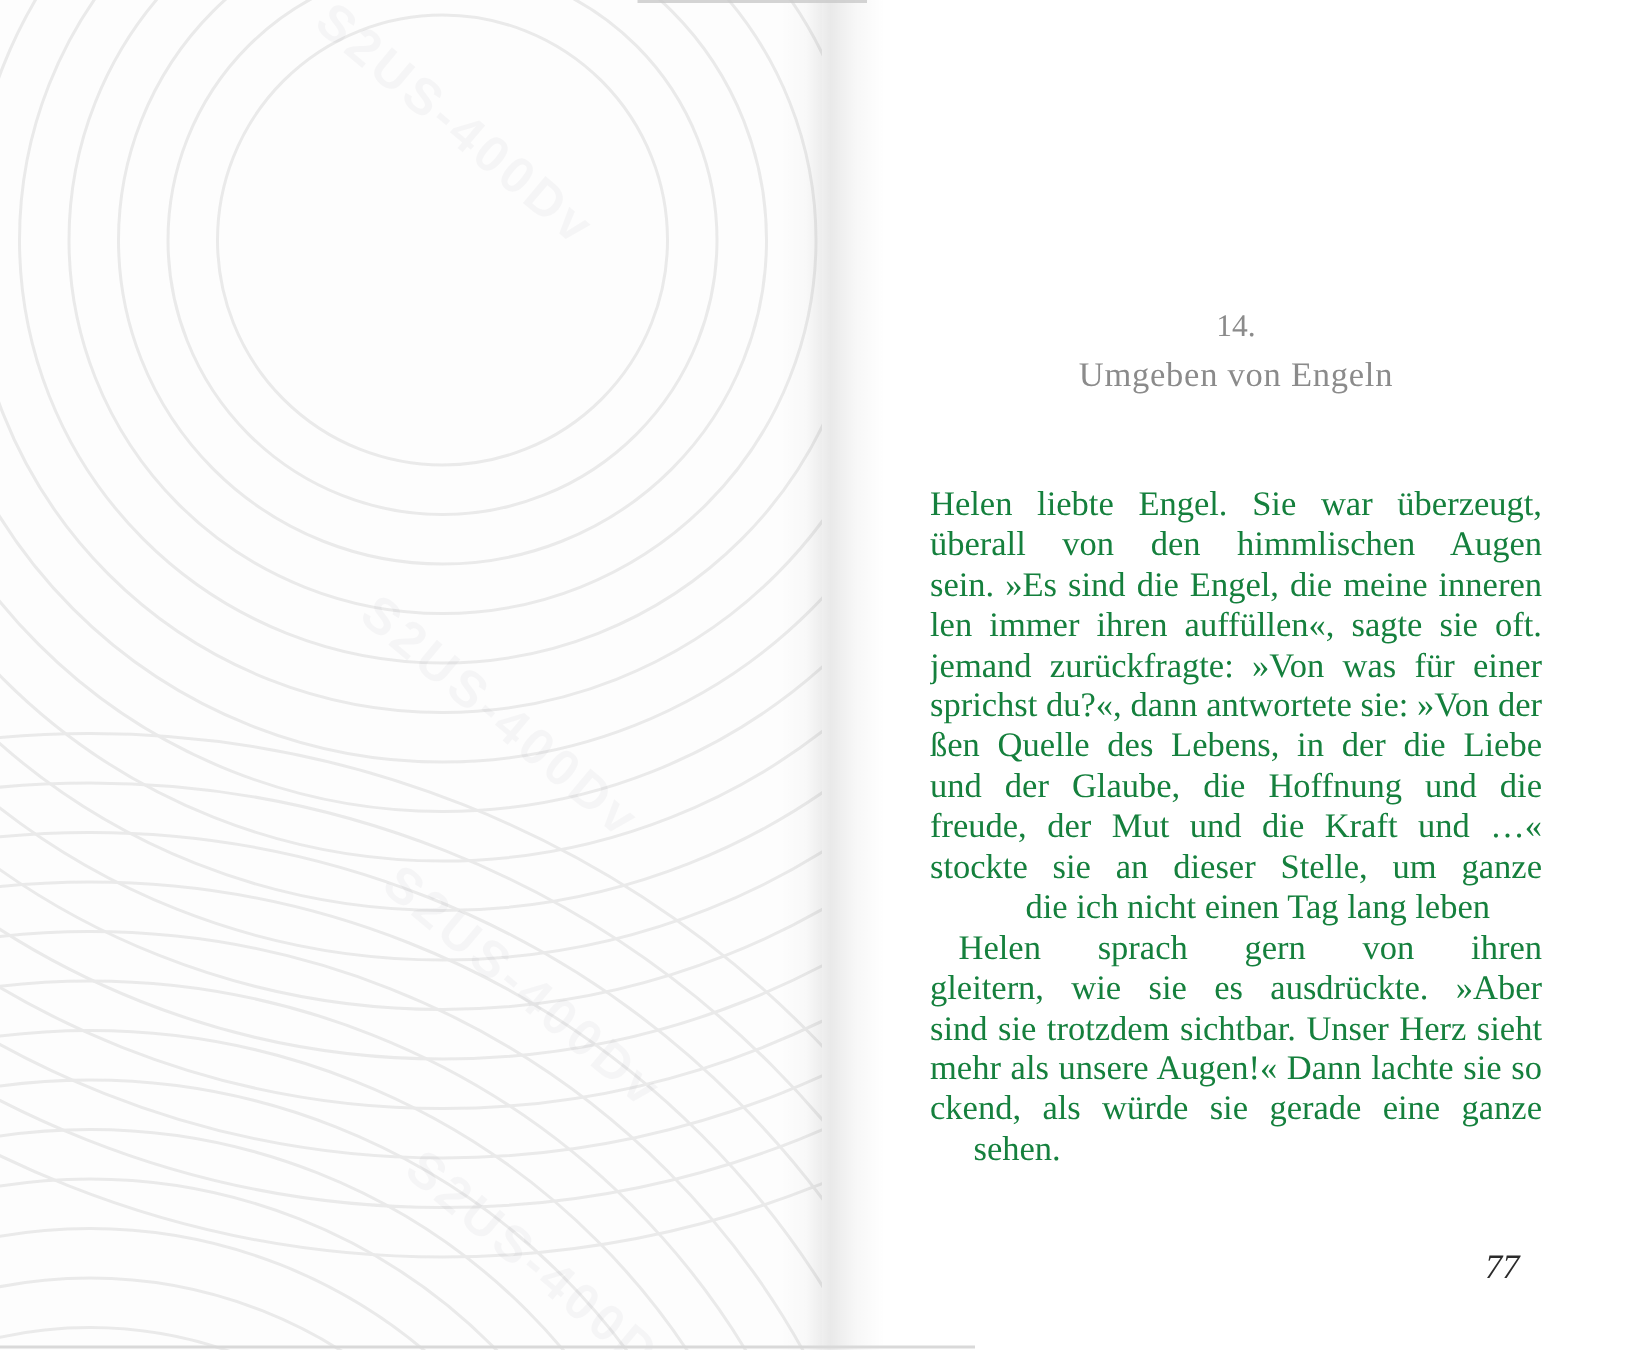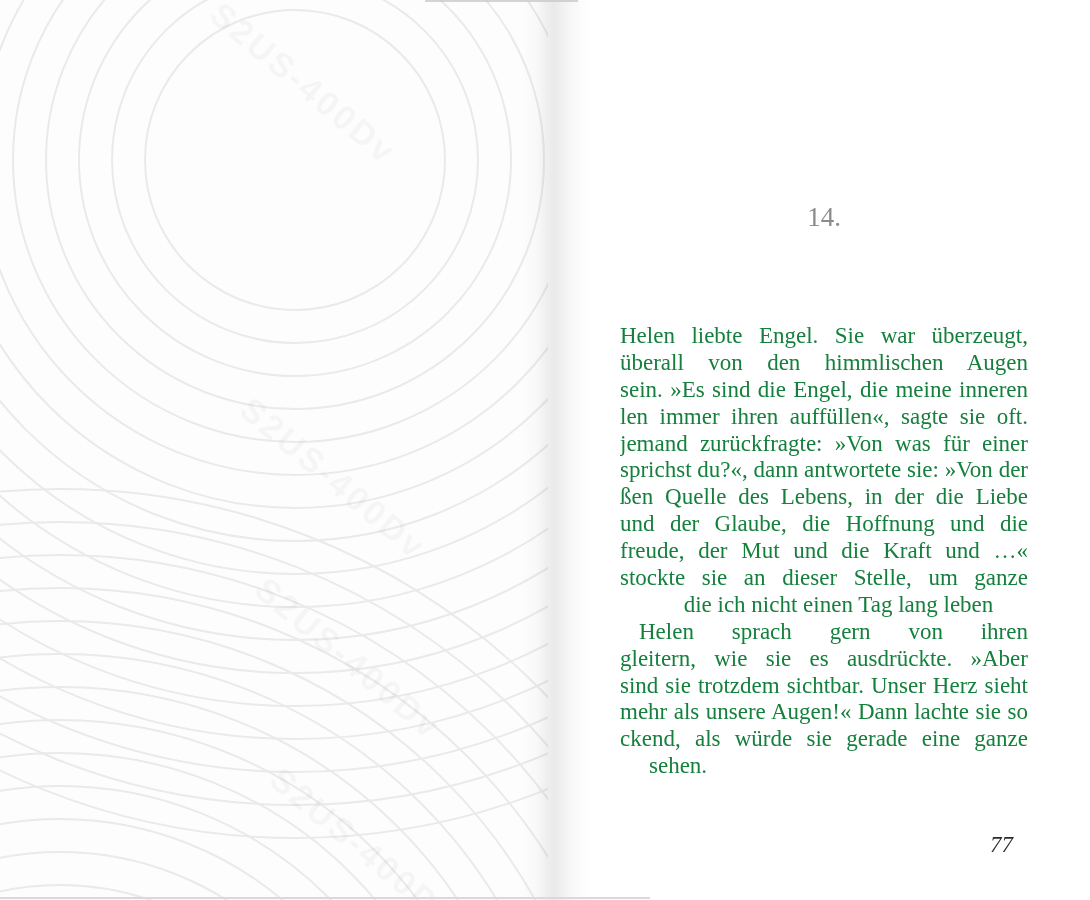--- a/index.html
+++ b/index.html
@@ -38,21 +38,21 @@
   }
   .edge-line-bottom{
     position:absolute;top:897px;left:0;width:650px;height:2px;
     background:#d9d9d9;
   }
   
   .chapter-head{
     position:absolute;left:620px;top:201px;width:408px;
     text-align:center;color:#8b8b8b;
   }
-  .chapter-number{font-size:27px;line-height:32px;}
+  .chapter-number{font-size:21px;line-height:32px;}
   .chapter-title{font-size:23px;line-height:33px;letter-spacing:.5px;}
   .body-block{
     position:absolute;left:620px;top:323px;width:408px;
     font-size:23px;line-height:26.9px;color:#15803d;
   }
   .line{
     height:26.9px;overflow:hidden;
     text-align:justify;
   }
   .line.j{text-align-last:justify;-moz-text-align-last:justify;}
@@ -109,20 +109,21 @@
   <div class="watermark" style="left:260px;top:565px;">S2US-400Dv</div>
   <div class="watermark" style="left:275px;top:755px;">S2US-400Dv</div>
 </div>
 
 <div class="gutter-shadow"></div>
 <div class="edge-line-top"></div>
 <div class="edge-line-bottom"></div>
 
 <div class="chapter-head">
   <div class="chapter-number">14.</div>
+  <div class="chapter-title">Umgeben von Engeln</div>
 </div>
 
 <div class="body-block" id="body-block">
     <div class="line j">Helen liebte Engel. Sie war überzeugt, immer und</div>
     <div class="line j">überall von den himmlischen Augen umgeben zu</div>
     <div class="line j">sein. »Es sind die Engel, die meine inneren Quel-</div>
     <div class="line j">len immer ihren auffüllen«, sagte sie oft. Wenn</div>
     <div class="line j">jemand zurückfragte: »Von was für einer Quelle</div>
     <div class="line j">sprichst du?«, dann antwortete sie: »Von der gro-</div>
     <div class="line j">ßen Quelle des Lebens, in der die Liebe sprudelt</div>

